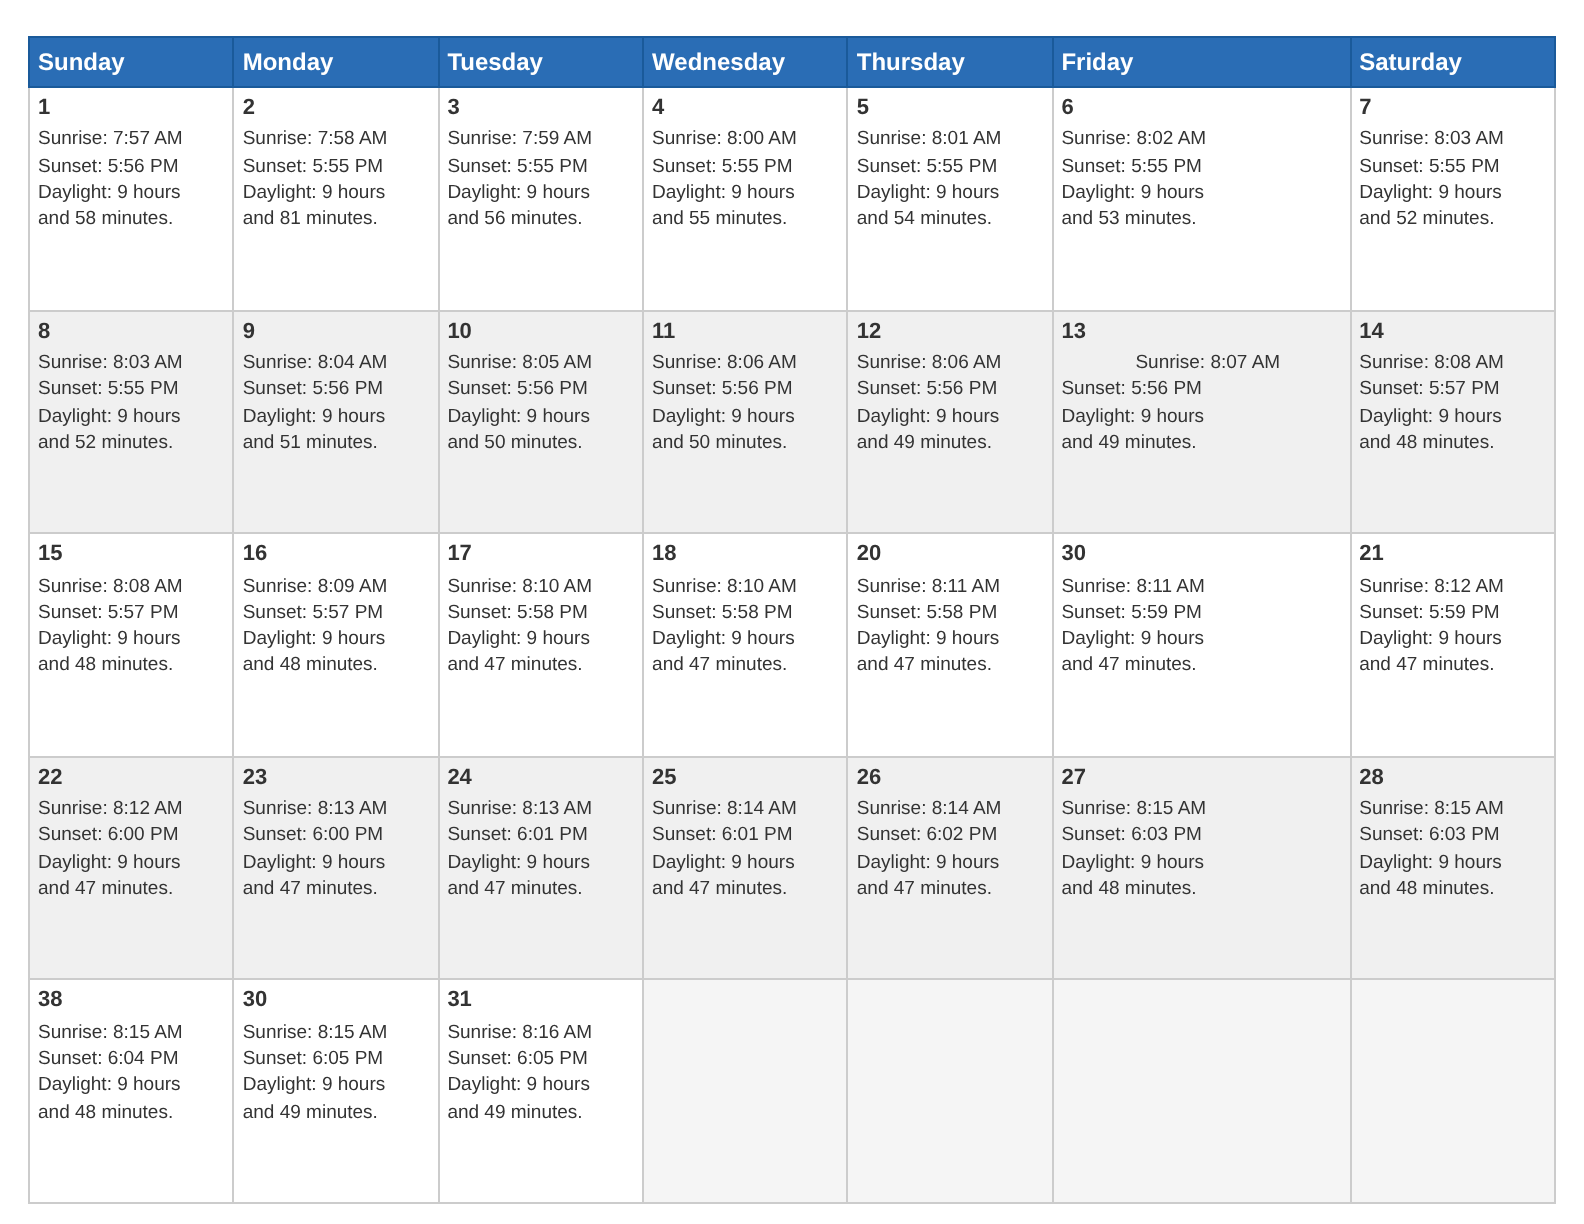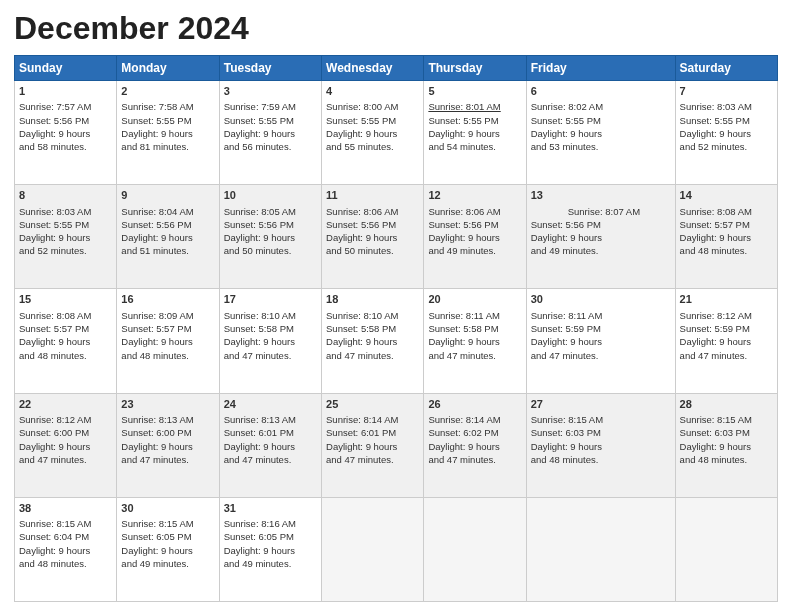--- a/index.html
+++ b/index.html
@@ -85,21 +85,20 @@
       margin-bottom: 1px;
     }
     .empty { background: #f5f5f5 !important; }
   </style>
 </head>
 <body>
 
 <div class="page">
   <div class="header">
     <div class="title-block">
-      <h1>December 2024</h1>
     </div>
   </div>
 
   <table>
     <thead>
       <tr>
         <th>Sunday</th>
         <th>Monday</th>
         <th>Tuesday</th>
         <th>Wednesday</th>
@@ -133,21 +132,21 @@
           </td>
           <td>
             <span class="day-num">4</span>
             <span style="display: block;">Sunrise: 8:00 AM</span>
             <span style="display: block;">Sunset: 5:55 PM</span>
             <span style="display: block;">Daylight: 9 hours</span>
             <span style="display: block;">and 55 minutes.</span>
           </td>
           <td>
             <span class="day-num">5</span>
-            <span style="display: block; text-decoration: underline;">Sunrise: 8:01 AM</span>
+            <span style="display: block;">Sunrise: 8:01 AM</span>
             <span style="display: block;">Sunset: 5:55 PM</span>
             <span style="display: block;">Daylight: 9 hours</span>
             <span style="display: block;">and 54 minutes.</span>
           </td>
           <td>
             <span class="day-num">6</span>
             <span style="display: block;">Sunrise: 8:02 AM</span>
             <span style="display: block;">Sunset: 5:55 PM</span>
             <span style="display: block;">Daylight: 9 hours</span>
             <span style="display: block;">and 53 minutes.</span>

